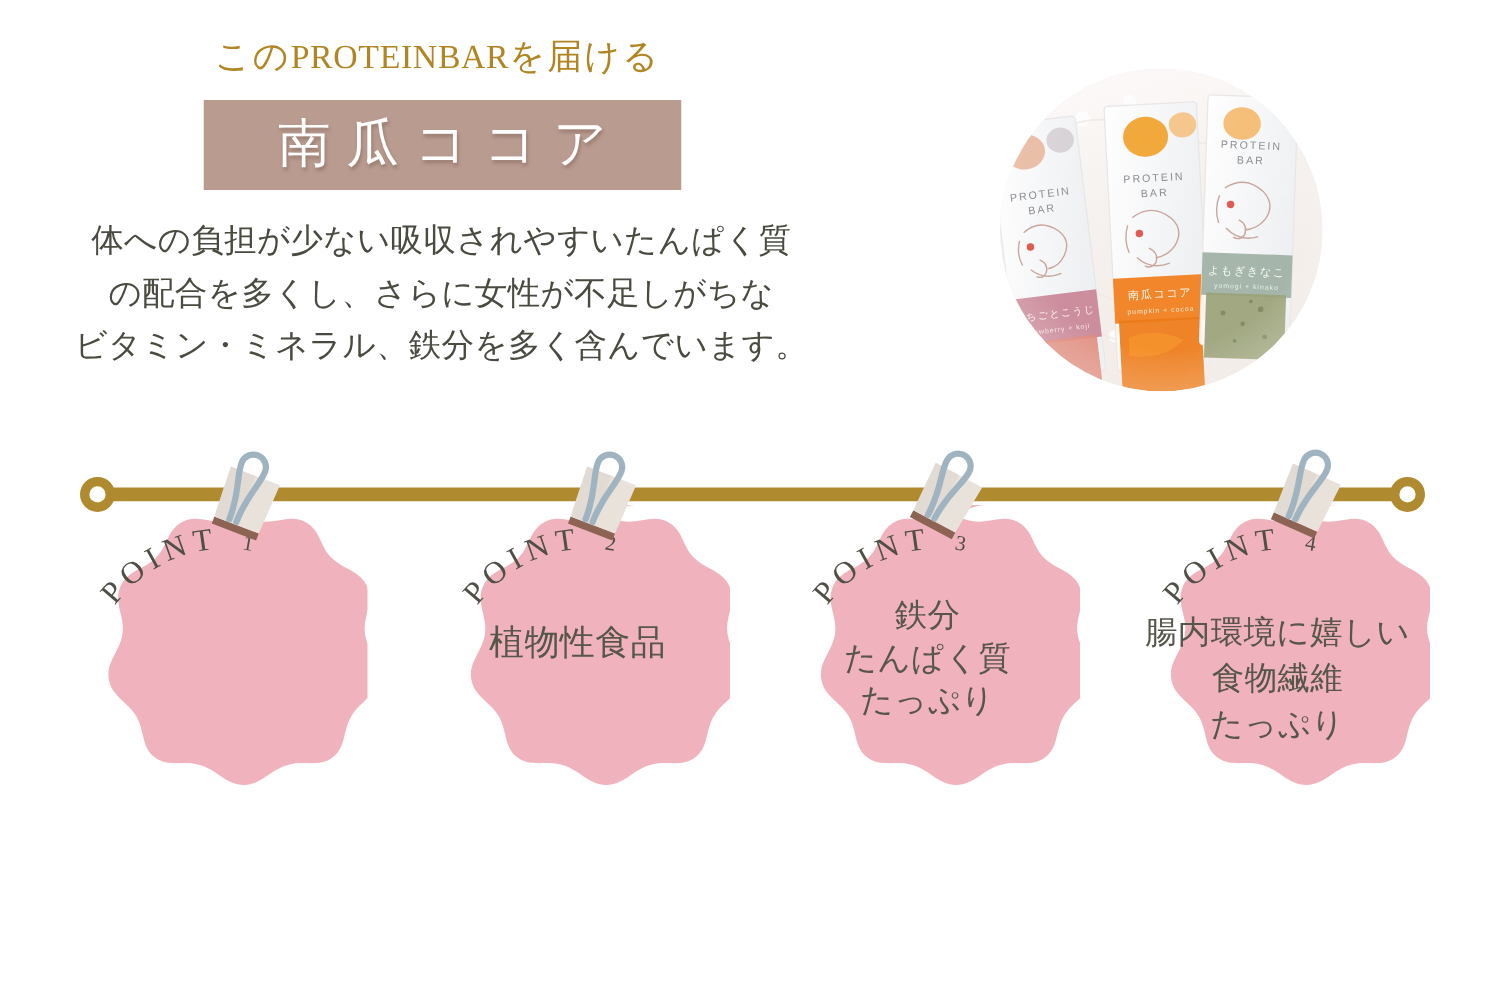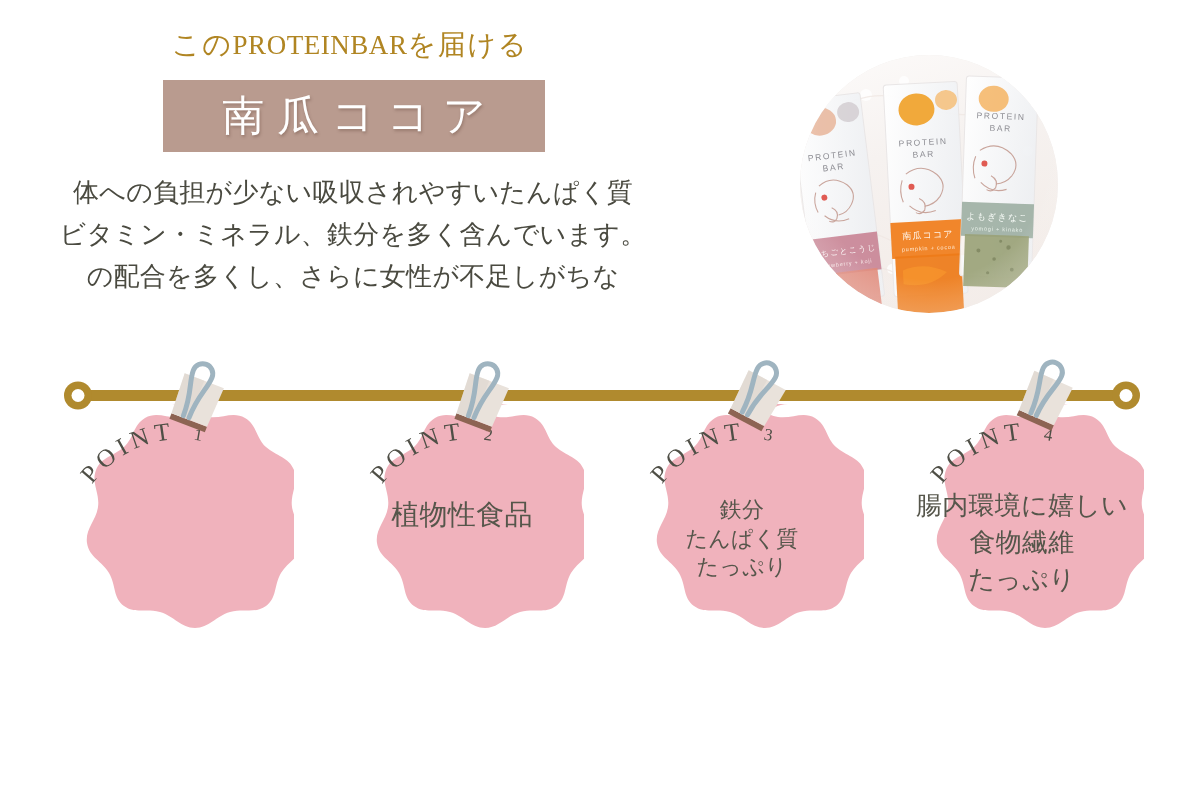--- a/index.html
+++ b/index.html
@@ -97,22 +97,22 @@
   <div class="eyebrow">
     <span>この</span><span class="en">PROTEINBAR</span><span>を届ける</span>
   </div>
 
   <div class="banner">
     <span class="banner-text">南瓜ココア</span>
   </div>
 
   <div class="lead">
     <div>体への負担が少ない吸収されやすいたんぱく質</div>
+    <div>の配合を多くし、さらに女性が不足しがちな</div>
     <div>ビタミン・ミネラル、鉄分を多く含んでいます。</div>
-    <div>の配合を多くし、さらに女性が不足しがちな</div>
   </div>
 
   <div class="photo">
     <svg width="258" height="258" viewBox="0 0 258 258" xmlns="http://www.w3.org/2000/svg">
       <defs>
         <linearGradient id="clothg" x1="0" y1="0" x2="0.3" y2="1">
           <stop offset="0%" stop-color="#fdfbfa"></stop>
           <stop offset="45%" stop-color="#f6f2f0"></stop>
           <stop offset="100%" stop-color="#f3ece8"></stop>
         </linearGradient>
@@ -263,21 +263,21 @@
 
     <div class="badge" style="left:620px;top:400px;">
       <svg class="blob" viewBox="0 0 244 244" xmlns="http://www.w3.org/2000/svg">
         <path fill="#f0b2bc" d="M122 4 c14 0 22 11 36 13 c14 2 25 -6 37 1 c12 7 11 20 21 29 c10 9 23 10 28 23 c5 13 -4 23 -2 37 c2 14 13 22 11 36 c-2 14 -15 18 -22 30 c-7 12 -4 25 -15 33 c-11 8 -22 2 -36 6 c-14 4 -21 16 -35 16 c-14 0 -21 -12 -35 -16 c-14 -4 -25 2 -36 -6 c-11 -8 -8 -21 -15 -33 c-7 -12 -20 -16 -22 -30 c-2 -14 9 -22 11 -36 c2 -14 -7 -24 -2 -37 c5 -13 18 -14 28 -23 c10 -9 9 -22 21 -29 c12 -7 23 1 37 -1 c14 -2 22 -13 36 -13 z"></path>
       </svg>
       <svg class="pt-arc" viewBox="0 0 244 90" xmlns="http://www.w3.org/2000/svg">
         <path id="arc3" d="M36 74 A110 110 0 0 1 196 40" fill="none"></path>
         <text font-size="25"><textPath href="#arc3" startOffset="6%">POINT</textPath></text>
         <text font-size="17"><textPath href="#arc3" startOffset="69%">3</textPath></text>
       </svg>
-      <div class="badge-lines" style="top:96px;font-size:22px;">
+      <div class="badge-lines" style="top:76px;font-size:26px;">
         <div>鉄分</div>
         <div>たんぱく質</div>
         <div>たっぷり</div>
       </div>
     </div>
 
     <div class="badge" style="left:900px;top:400px;">
       <svg class="blob" viewBox="0 0 244 244" xmlns="http://www.w3.org/2000/svg">
         <path fill="#f0b2bc" d="M122 4 c14 0 22 11 36 13 c14 2 25 -6 37 1 c12 7 11 20 21 29 c10 9 23 10 28 23 c5 13 -4 23 -2 37 c2 14 13 22 11 36 c-2 14 -15 18 -22 30 c-7 12 -4 25 -15 33 c-11 8 -22 2 -36 6 c-14 4 -21 16 -35 16 c-14 0 -21 -12 -35 -16 c-14 -4 -25 2 -36 -6 c-11 -8 -8 -21 -15 -33 c-7 -12 -20 -16 -22 -30 c-2 -14 9 -22 11 -36 c2 -14 -7 -24 -2 -37 c5 -13 18 -14 28 -23 c10 -9 9 -22 21 -29 c12 -7 23 1 37 -1 c14 -2 22 -13 36 -13 z"></path>
       </svg>

